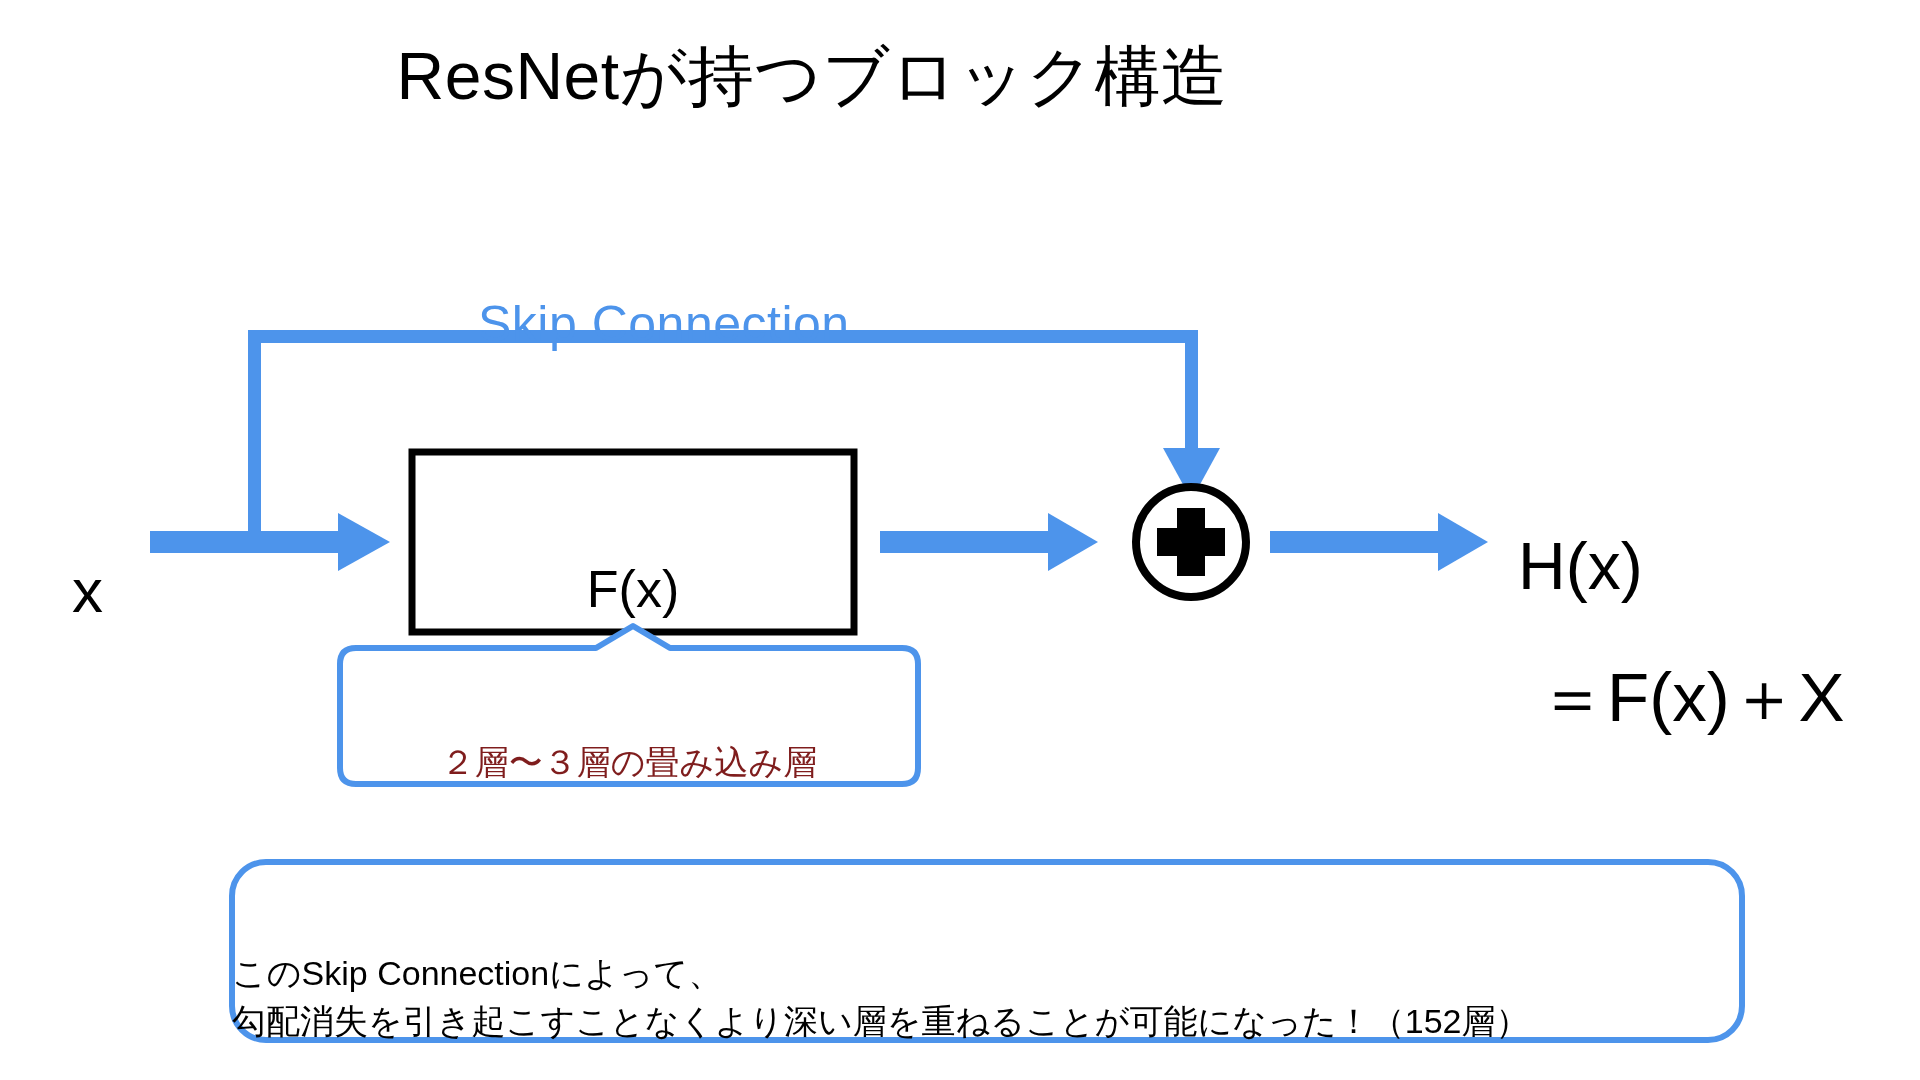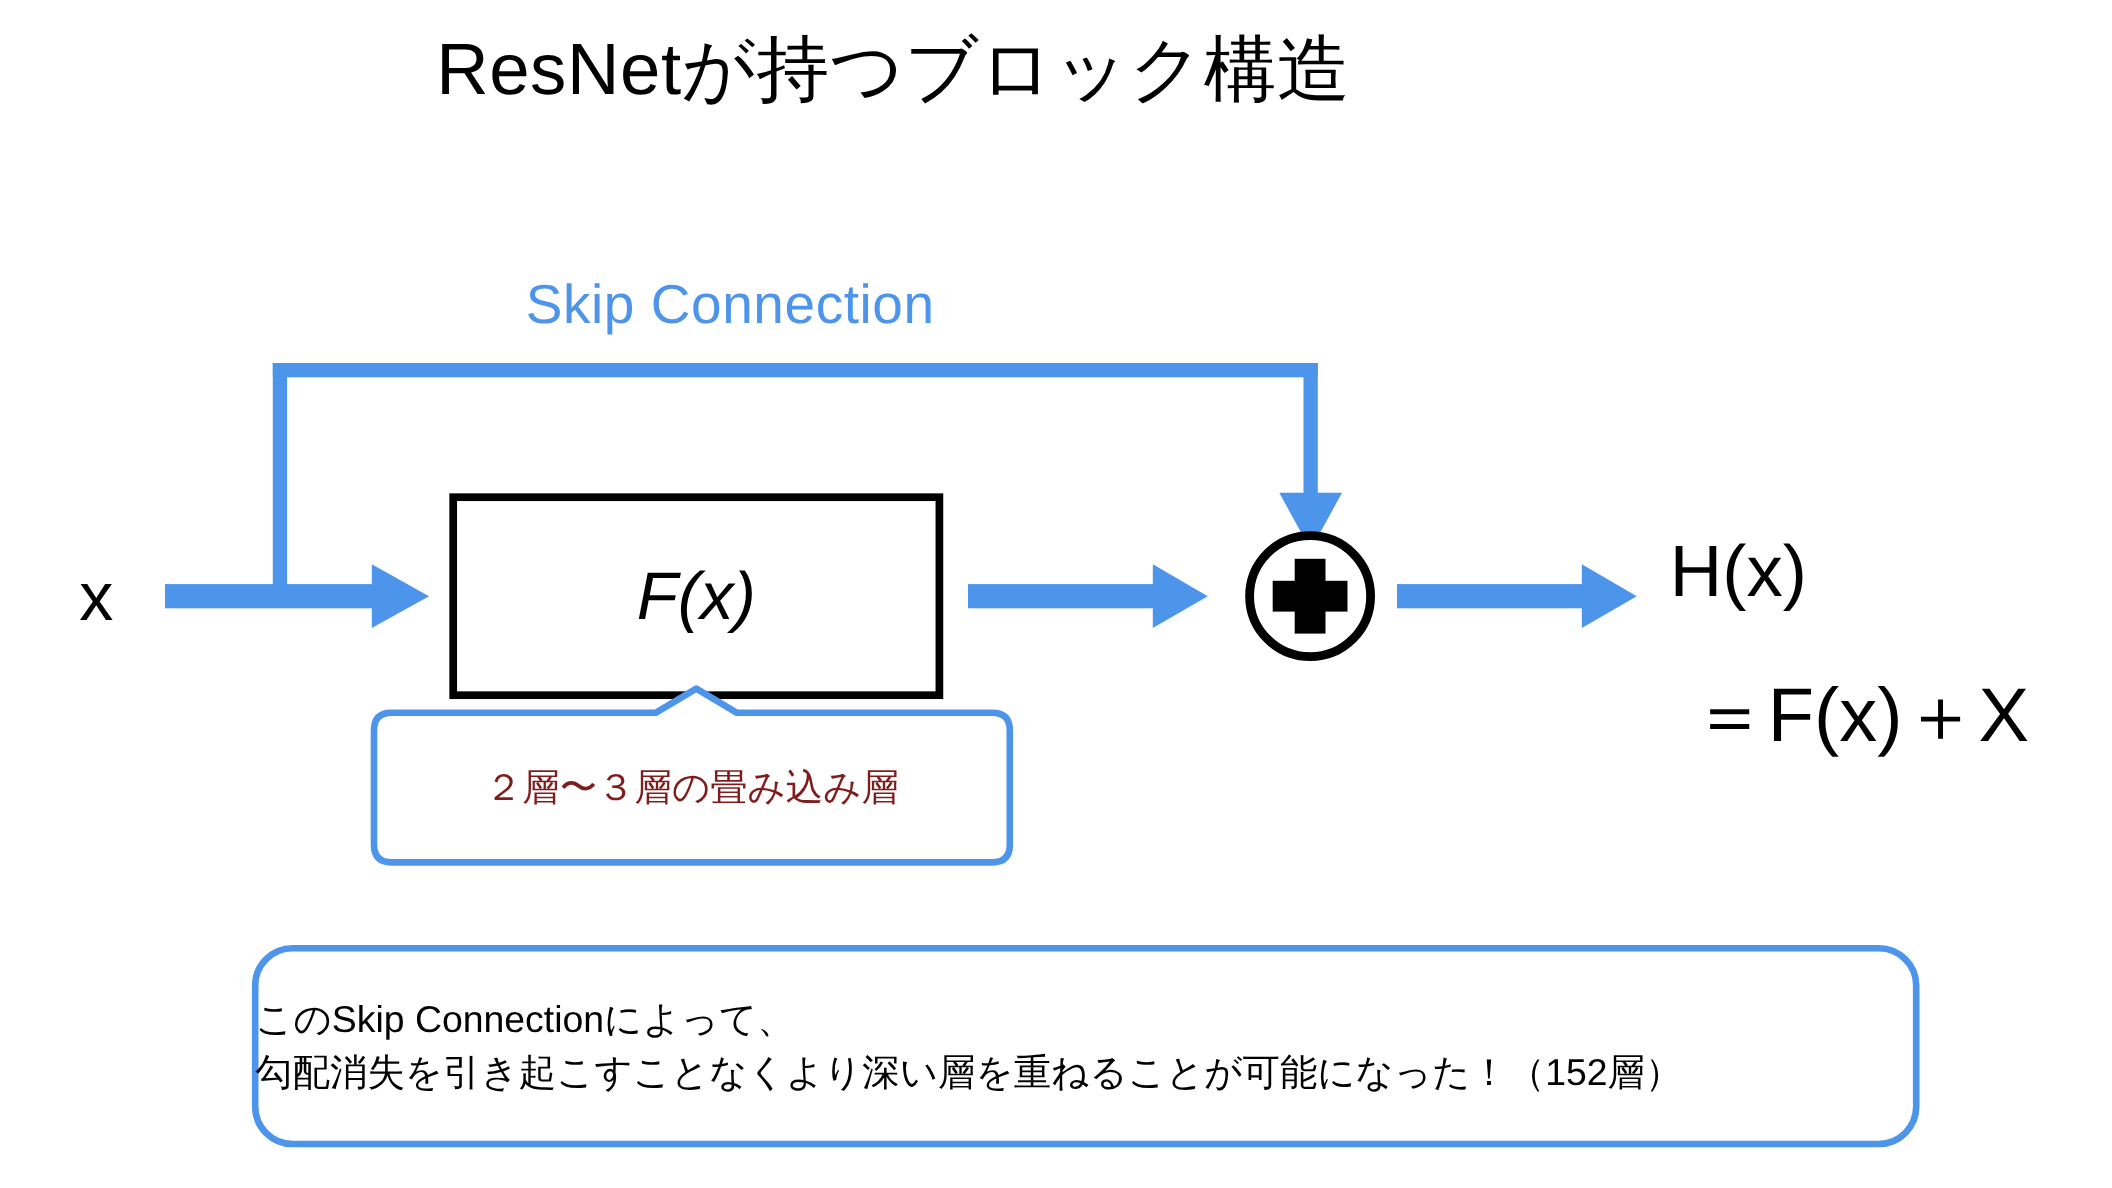--- a/index.html
+++ b/index.html
@@ -13,21 +13,21 @@
     position: relative;
     overflow: hidden;
     font-family: "Liberation Sans", "DejaVu Sans", sans-serif;
     color: #000000;
   }
 
   
   #slide-title {
     position: absolute;
     left: 0;
-    top: 26px;
+    top: 40px;
     width: 1624px;
     text-align: center;
     font-size: 66px;
     line-height: 1.1;
     font-weight: 400;
     letter-spacing: 0.5px;
     color: #000000;
     white-space: nowrap;
   }
 
@@ -37,20 +37,21 @@
     left: 0;
     top: 0;
     width: 1920px;
     height: 1080px;
   }
 
   
   .overlay-text {
     position: absolute;
     white-space: nowrap;
+    margin-top: 47px;
   }
 
   #skip-connection-label {
     left: 478px;
     top: 248px;
     font-size: 50px;
     color: #4d94eb;
     letter-spacing: 0.5px;
   }
 
@@ -62,23 +63,22 @@
   }
 
   #fx-label {
     left: 412px;
     top: 452px;
     width: 442px;
     height: 180px;
     display: flex;
     align-items: center;
     justify-content: center;
-    font-size: 61px;
+    font-size: 52px;
     color: #000;
-    font-style: italic;
   }
 
   #conv-note-label {
     left: 340px;
     top: 648px;
     width: 578px;
     height: 136px;
     display: flex;
     align-items: center;
     justify-content: center;

